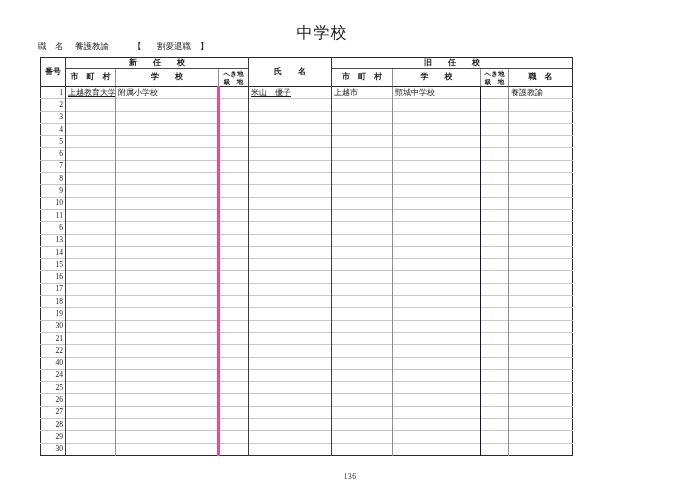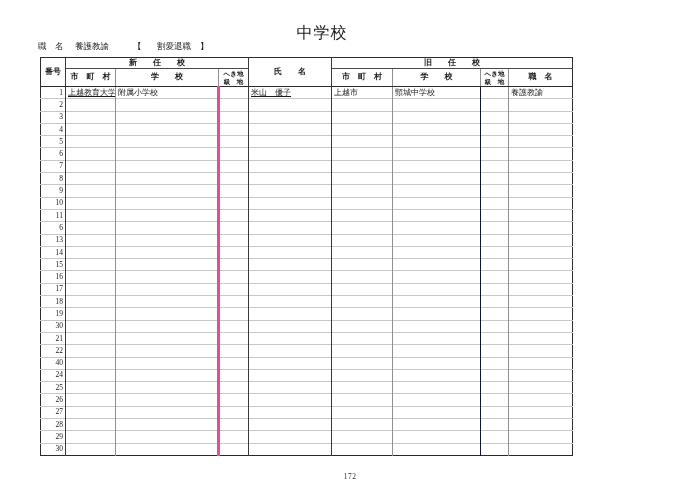--- a/index.html
+++ b/index.html
@@ -438,13 +438,13 @@
         <td class="c3"></td>
         <td class="c4"></td>
         <td class="c5"></td>
         <td class="c6"></td>
         <td class="c7"></td>
         <td class="c8"></td>
       </tr>
     </tbody>
 </table>
 
-<div class="page-number">172</div>
+<div class="page-number">136</div>
 
 </body></html>

